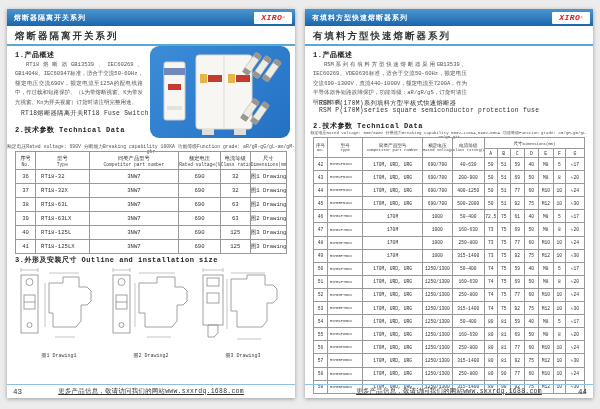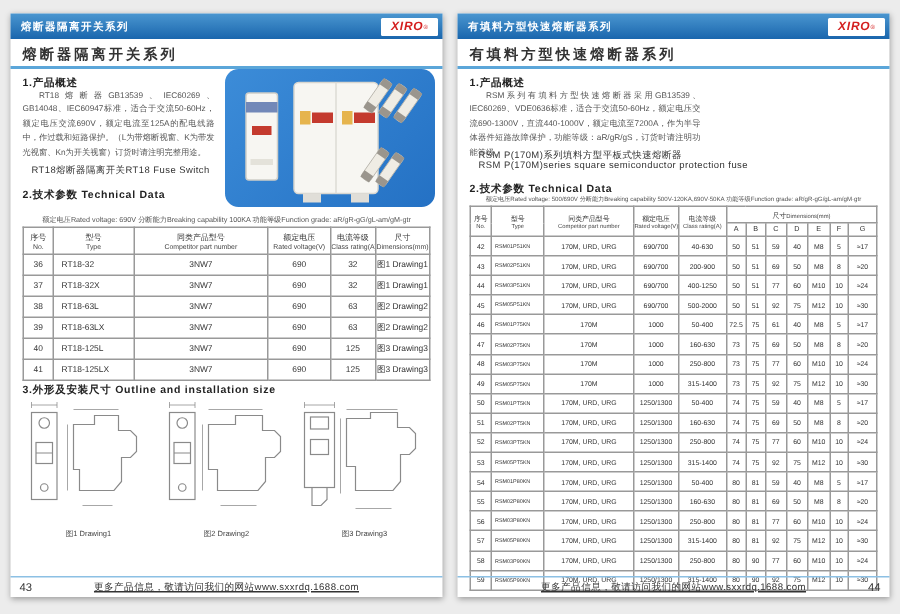--- a/index.html
+++ b/index.html
@@ -1,17 +1,17 @@
 <!DOCTYPE html>
 <html><head>
 <meta charset="utf-8">
 <style>
   html,body{margin:0;padding:0;}
   body{width:600px;height:409px;background:#ececec;font-family:"Liberation Sans","DejaVu Sans",sans-serif;position:relative;overflow:hidden;}
-  .page{position:absolute;top:9px;width:288px;height:389px;background:#fff;box-shadow:0 1px 4px rgba(0,0,0,.35);}
+  .page{position:absolute;top:9px;width:288px;height:389px;background:#fff;box-shadow:0 1px 4px rgba(0,0,0,.35);font-family:Liberation Mono, monospace;}
   .page-left{left:7px}
   .page-right{left:305px}
 
   .banner{position:absolute;top:0;left:0;right:0;height:17px;background:linear-gradient(180deg,#4a96d0,#1a66ad);display:flex;align-items:center;}
   .banner-title{color:#fff;font-size:7px;font-weight:bold;padding-left:7px;letter-spacing:1px;}
   .logo{position:absolute;right:3px;top:2.5px;width:38px;height:12px;background:#fff;border-radius:1px;display:flex;align-items:center;justify-content:center;}
   .logo-text{color:#d42020;font-weight:bold;font-style:italic;font-size:8px;letter-spacing:.5px;}
   .logo-reg{color:#d42020;font-size:4px;vertical-align:super;}
 
   .sec-title{position:absolute;top:21px;left:8px;font-size:9.5px;font-weight:bold;color:#333;letter-spacing:2px;}

